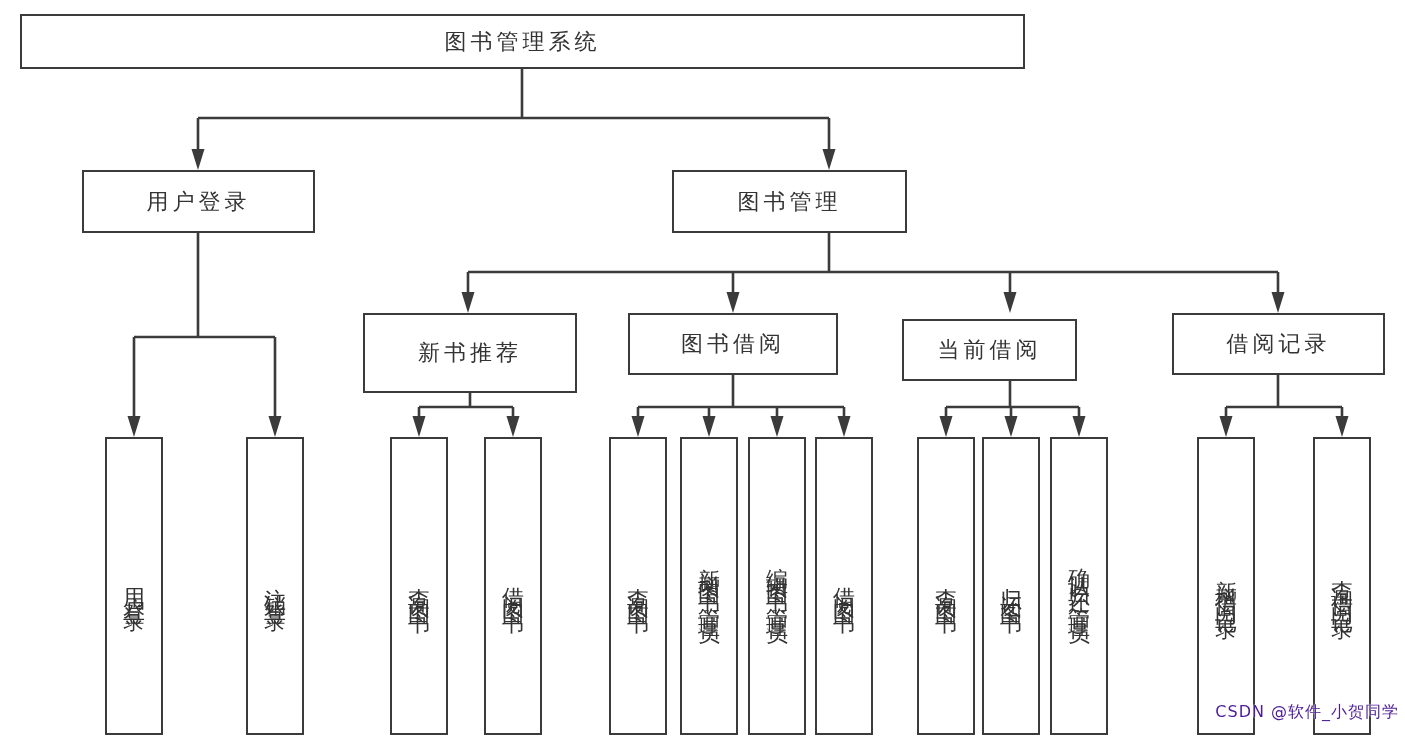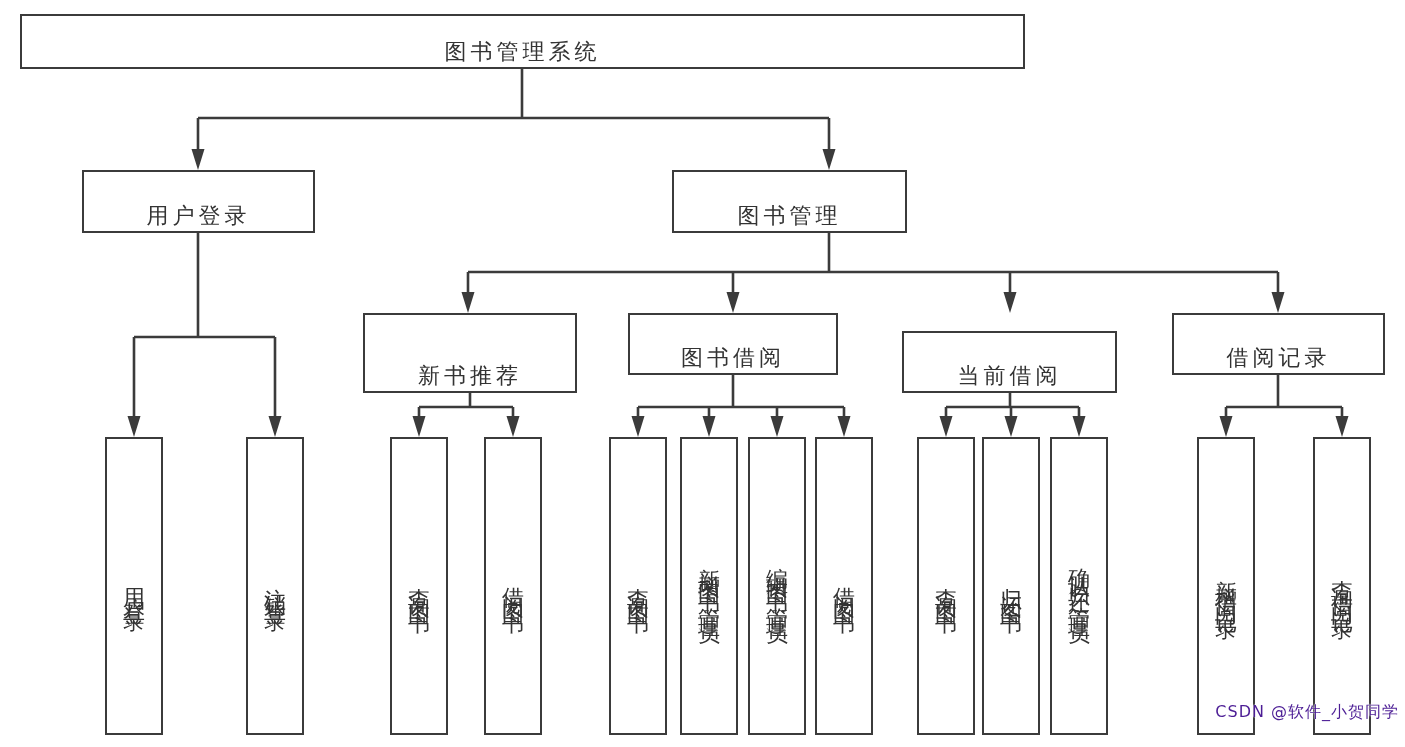--- a/index.html
+++ b/index.html
@@ -25,21 +25,21 @@
   svg.edges path.head {
     fill: #3b3b3b;
     stroke: none;
   }
   .node {
     position: absolute;
     box-sizing: border-box;
     border: 2.5px solid #3b3b3b;
     background: #ffffff;
     display: flex;
-    align-items: flex-end;
+    align-items: center;
     justify-content: center;
   }
   .node .hlabel {
     font-size: 22px;
     letter-spacing: 4px;
     white-space: nowrap;
     color: #333333;
   }
   .leaf {
     position: absolute;
@@ -120,21 +120,21 @@
   <div class="node" style="left:672px; top:170px; width:235px; height:63px;">
     <span class="hlabel">图书管理</span>
   </div>
 
   <div class="node" style="left:363px; top:313px; width:214px; height:80px;">
     <span class="hlabel">新书推荐</span>
   </div>
   <div class="node" style="left:628px; top:313px; width:210px; height:62px;font-family:Liberation Mono, monospace;">
     <span class="hlabel">图书借阅</span>
   </div>
-  <div class="node" style="left:902px; top:331px; width:215px; height:62px;">
+  <div class="node" style="left:902px; top:319px; width:175px; height:62px;">
     <span class="hlabel">当前借阅</span>
   </div>
   <div class="node" style="left:1172px; top:313px; width:213px; height:62px;">
     <span class="hlabel">借阅记录</span>
   </div>
 
   <div class="leaf" style="left:105px;">
     <span class="vtext">用户登录</span>
   </div>
   <div class="leaf" style="left:246px;">

